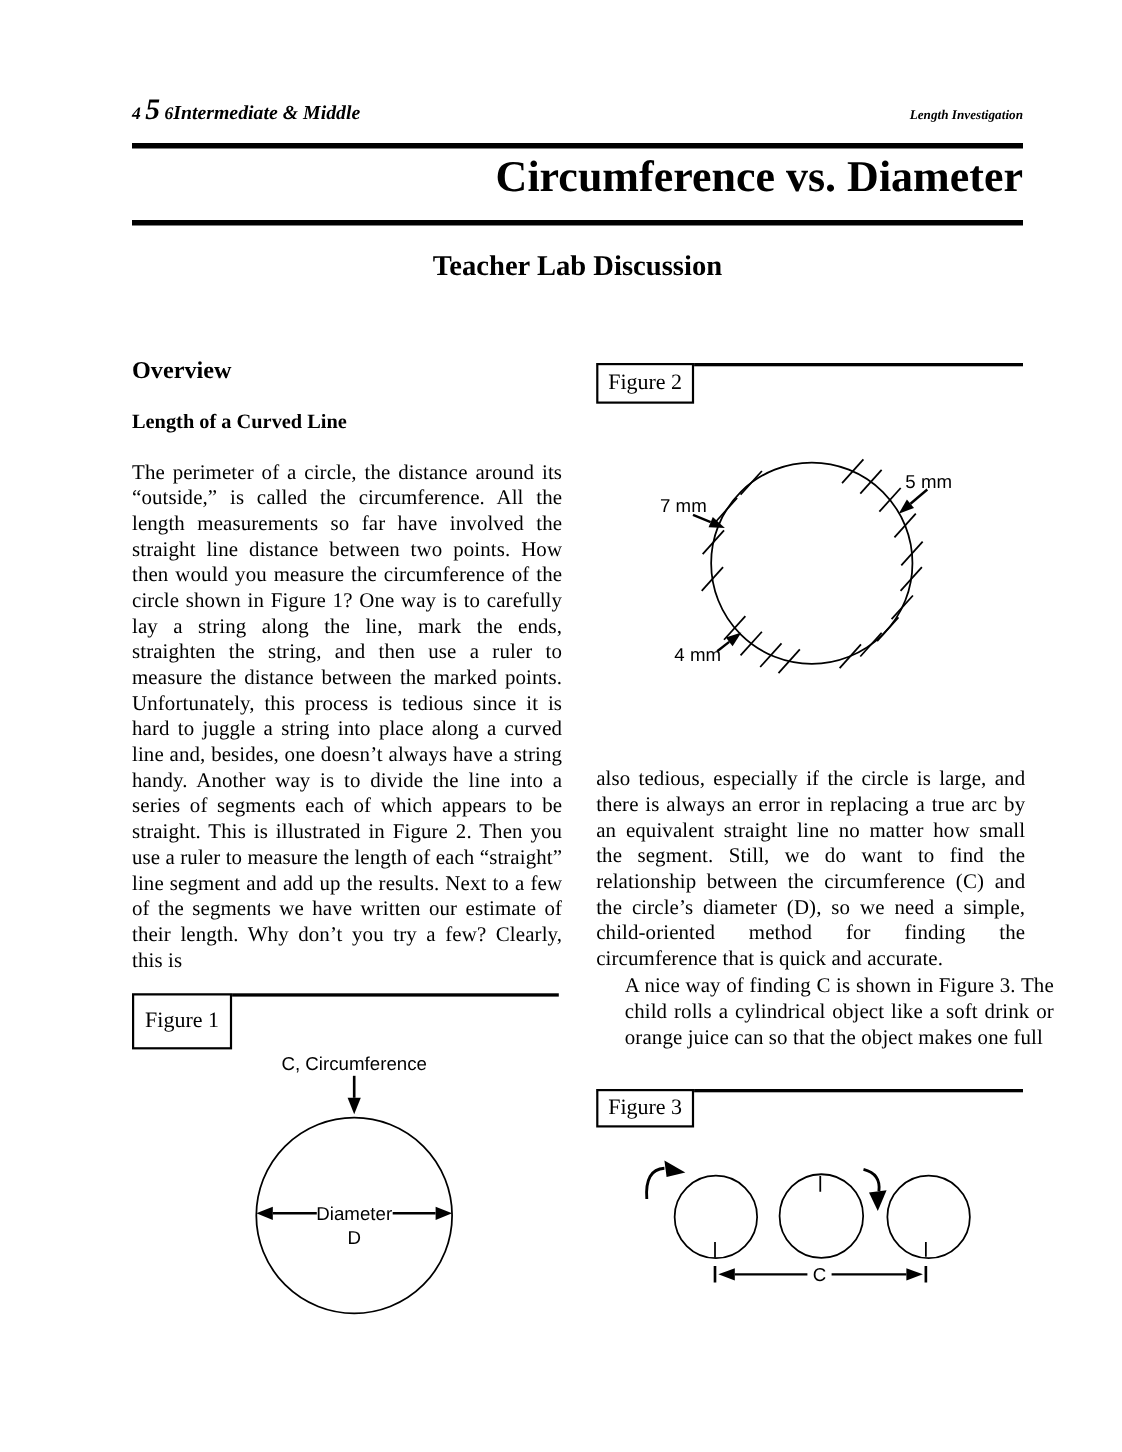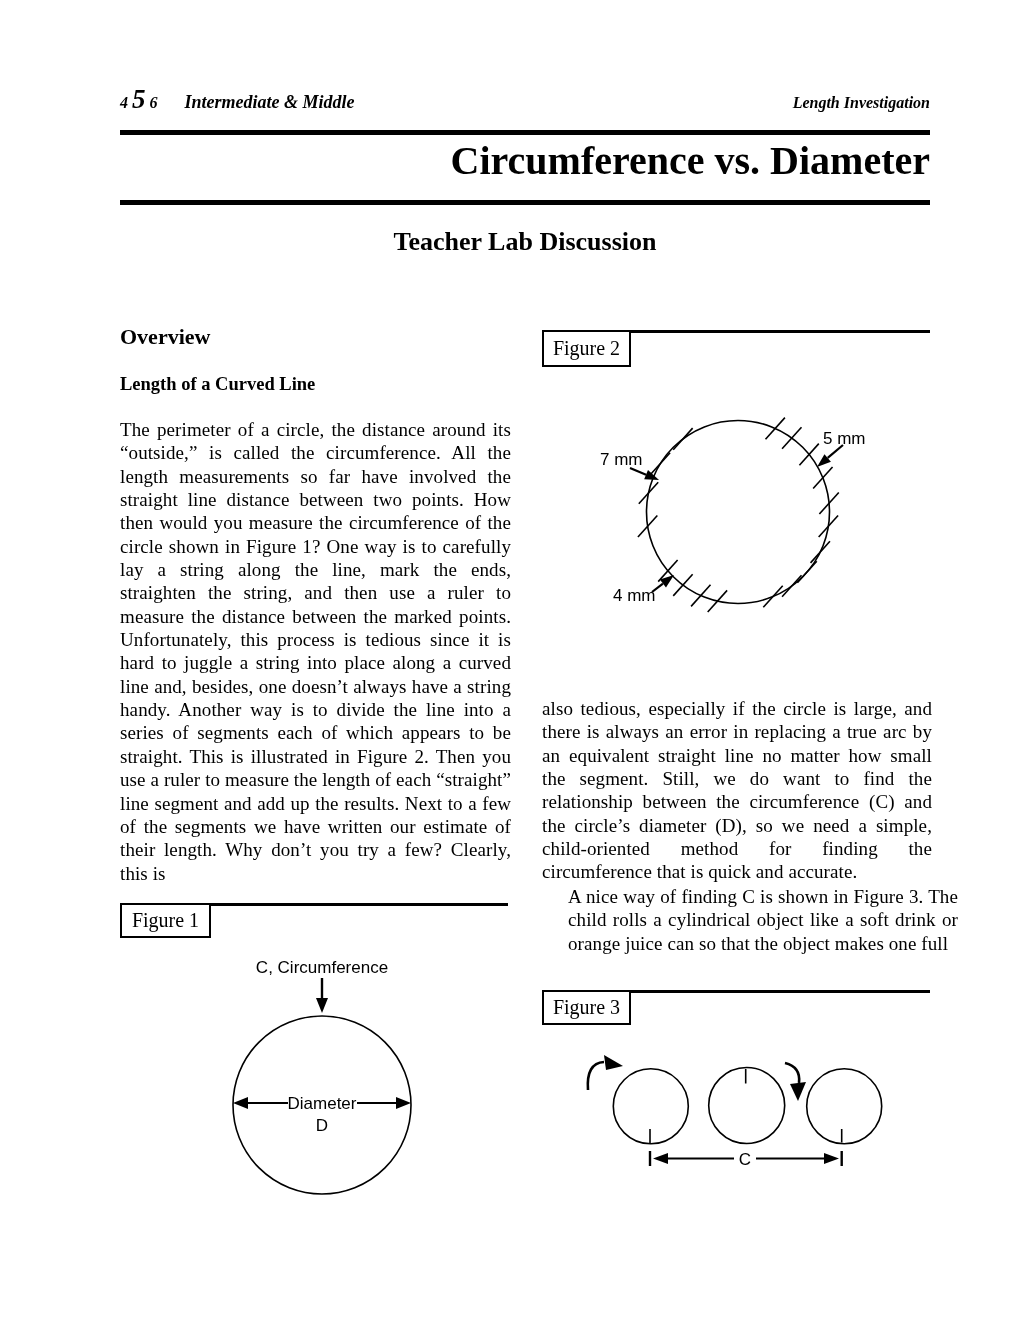--- a/index.html
+++ b/index.html
@@ -8,22 +8,22 @@
     font-family:"Liberation Serif","DejaVu Serif",serif; color:#000;
     margin:0 auto; overflow:hidden;
   }
   .abs{position:absolute;}
   
   .hdr{top:84px; left:120px; width:810px; display:flex; justify-content:space-between; align-items:baseline;
        font-weight:bold; font-style:italic;}
   .hdr-left{display:flex; align-items:baseline;}
   .pg-sm{font-size:16px;}
   .pg-lg{font-size:27px; margin:0 4px;}
-  .section-title{font-size:18px; margin-left:27px;}
-  .hdr-right{font-size:16px;}
+  .section-title{font-size:18px; }
+  .hdr-right{font-size:12px;}
   
   .rule{left:120px; width:810px; height:5px; background:#000;}
   .doc-title{top:139px; left:120px; width:810px; text-align:right; font-size:40px; font-weight:bold; line-height:44px;}
   .doc-subtitle{top:227px; left:120px; width:810px; text-align:center; font-size:26px; font-weight:bold;}
   
   .h1{left:120px; top:324px; font-size:22px; font-weight:bold;}
   .h2{left:120px; top:374px; font-size:18.5px; font-weight:bold;}
   .body-para{font-size:19px; line-height:23.35px; text-align:justify; letter-spacing:0.1px;}
   .lp{left:120px; top:418px; width:391px;}
   .rp1{left:542px; top:673px; width:390px;margin-top:24px;}
@@ -96,21 +96,21 @@
         <polygon points="275,127 282.4576967878367,114.13987719262799 288.91711920249844,121.77374004631913" fill="#000"></polygon>
         <line x1="110" y1="252" x2="120.92200998050966" y2="243.5602650150607" stroke="#000" stroke-width="2.2"></line>
         <polygon points="132,235 123.97924748588848,247.51669002202155 117.86477247513083,239.60384000809987" fill="#000"></polygon>
       </g>
     <text x="281" y="104">5 mm</text>
     <text x="58" y="125">7 mm</text>
     <text x="71" y="261">4 mm</text>
   </svg>
 
   <div class="abs figline" style="left:120px; top:903px; width:388px;"></div>
-  <div class="abs figbox" style="left:120px; top:903px; width:91px; height:35px;">
+  <div class="abs figbox" style="left:120px; top:903px; width:91px; height:51px;">
     <span>Figure 1</span>
   </div>
   <svg class="abs" style="left:120px; top:950px;" width="390" height="250" viewBox="0 0 390 250">
     <circle cx="202" cy="155" r="89" class="thin"></circle>
     <g id="fig1-arrows">
         <line x1="202" y1="28" x2="202" y2="48" stroke="#000" stroke-width="2.4"></line>
         <polygon points="202,63 196,48 208,48" fill="#000"></polygon>
         <line x1="168" y1="153" x2="128" y2="153" stroke="#000" stroke-width="2.2"></line>
         <polygon points="113,153 128,147 128,159" fill="#000"></polygon>
         <line x1="237" y1="153" x2="276" y2="153" stroke="#000" stroke-width="2.2"></line>

